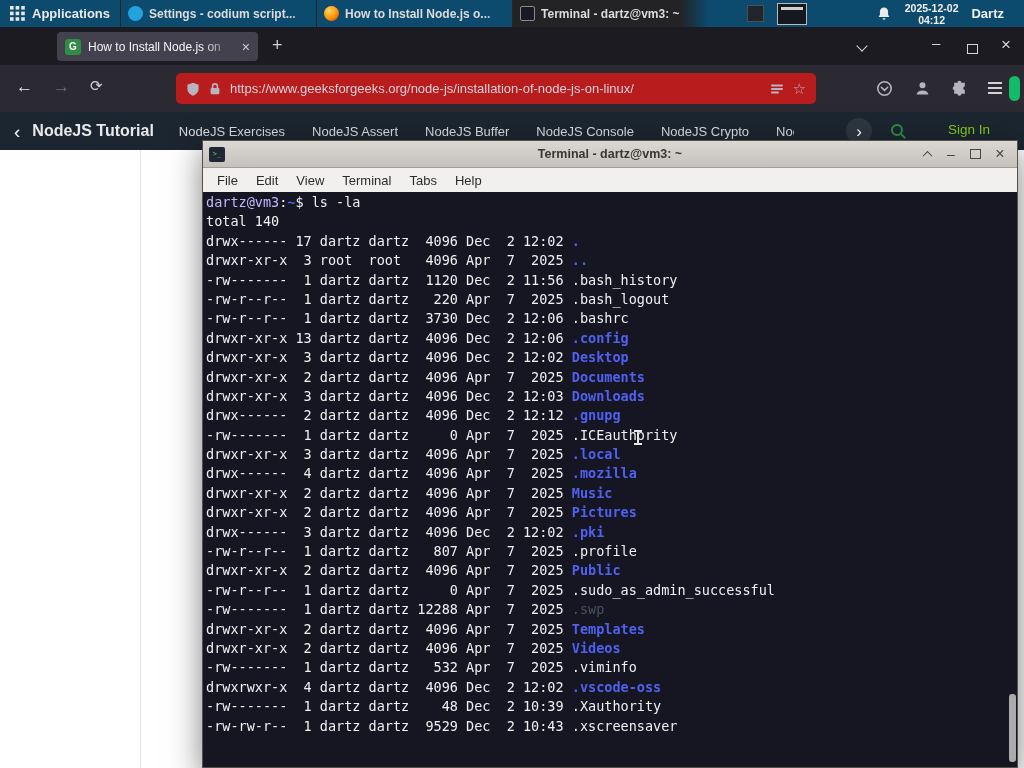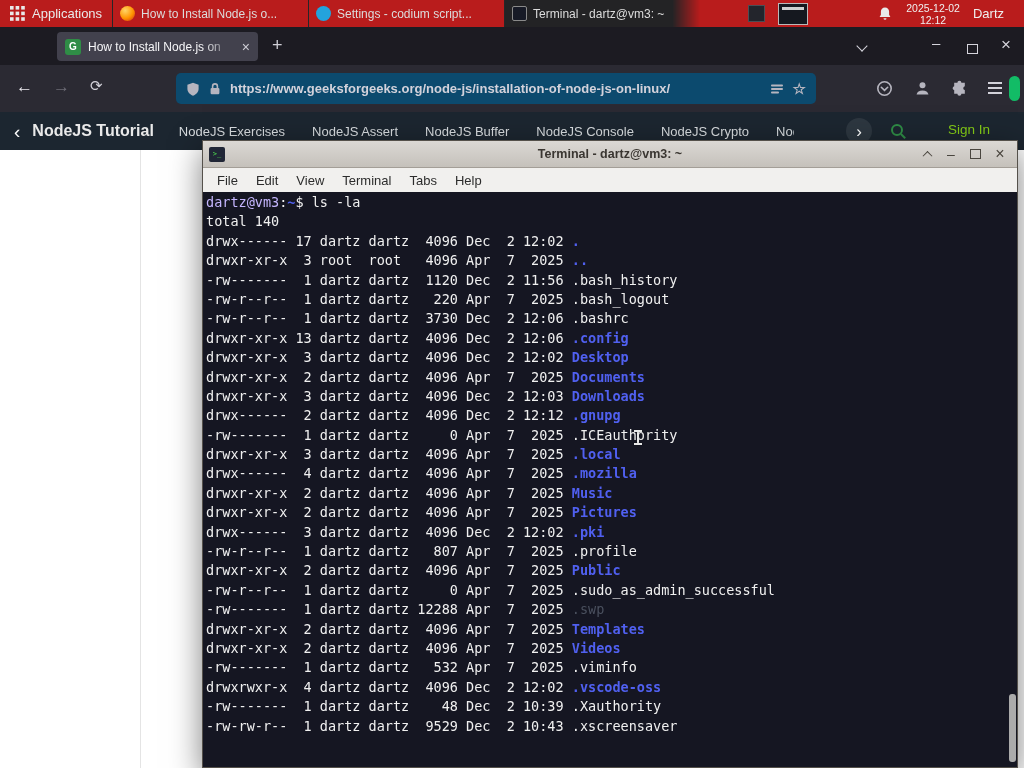--- a/index.html
+++ b/index.html
@@ -1,20 +1,20 @@
 <!DOCTYPE html>
 <html><head>
 <meta charset="utf-8">
 <style>
   html,body{margin:0;padding:0;}
   body{width:1024px;height:768px;overflow:hidden;background:#333;font-family:"Liberation Sans",sans-serif;}
   #screen{position:relative;width:1024px;height:768px;background:#fff;overflow:hidden;}
 
   
-  .panel{position:absolute;left:0;top:0;width:1024px;height:27px;background:#b91c1c;display:flex;align-items:center;color:#e9e9e9;z-index:10;}
+  .panel{position:absolute;left:0;top:0;width:1024px;height:27px;background:#0c4a6e;display:flex;align-items:center;color:#e9e9e9;z-index:10;font-weight:bold;}
   .apps{display:flex;align-items:center;gap:7px;padding:0 10px;height:27px;font-size:13px;cursor:default;}
   .taskbar{display:flex;height:27px;}
   .taskbtn{width:196px;height:27px;display:flex;align-items:center;gap:6px;padding:0 7px;border-left:1px solid #262628;font-size:12px;color:#dcdcdc;overflow:hidden;white-space:nowrap;box-sizing:border-box;-webkit-mask-image:linear-gradient(90deg,#000 86%,transparent);mask-image:linear-gradient(90deg,#000 86%,transparent);}
   .taskbtn.active{background:#232325;}
   .wicon{width:15px;height:15px;flex:0 0 auto;border-radius:3px;}
   .wicon.firefox{border-radius:50%;background:radial-gradient(circle at 35% 30%,#ffd567,#ff9400 55%,#e3560e 80%,#c70f61);}
   .wicon.codium{border-radius:50%;background:#23a3dd;}
   .wicon.terminal{background:#171a26;border:1px solid #8a8a8a;width:13px;height:13px;border-radius:2px;}
   .panel-right{margin-left:auto;display:flex;align-items:center;gap:13px;padding-right:20px;}
   .tray-dark{width:15px;height:15px;background:#23252c;border:1px solid #4c4e55;display:inline-block;}
@@ -40,21 +40,21 @@
   .winmax{position:absolute;left:967px;top:13px;}
   .maxbox{display:inline-block;width:9px;height:8px;border:1.5px solid #d5d4dc;}
   .maxbox.dark{border-color:#4a463f;}
   .winclose{position:absolute;left:1001px;top:8px;color:#d5d4dc;font-size:17px;}
 
   .toolbar{position:relative;height:47px;background:#2b2a33;}
   .navbtn{position:absolute;top:12px;font-size:17px;color:#eceaf0;}
   .navbtn.back{left:16px;}
   .navbtn.fwd{left:53px;color:#6d6c76;}
   .navbtn.reload{left:90px;font-size:15px;color:#d3d2da;}
-  .urlbar{position:absolute;left:176px;top:8px;width:640px;height:31px;background:#0c4a6e;border-radius:5px;display:flex;align-items:center;box-sizing:border-box;padding:0 10px;gap:9px;font-weight:bold;}
+  .urlbar{position:absolute;left:176px;top:8px;width:640px;height:31px;background:#b91c1c;border-radius:5px;display:flex;align-items:center;box-sizing:border-box;padding:0 10px;gap:9px;}
   .url{font-size:13px;color:#d3d2db;white-space:nowrap;overflow:hidden;flex:1;}
   .star{color:#b6b5bf;font-size:15px;}
   .rightico{position:absolute;top:15px;width:17px;height:17px;}
   .pocket{left:876px;}
   .account{left:914px;}
   .puzzle{left:951px;}
   .hamb{position:absolute;left:988px;top:22px;width:14px;height:2px;}
   .hamb i{position:absolute;left:0;top:0;width:14px;height:2px;background:#d3d2da;box-shadow:0 -5px 0 #d3d2da,0 5px 0 #d3d2da;}
   .greenpill{position:absolute;left:1009px;top:11px;width:11px;height:25px;border-radius:6px;background:#12bc66;}
 
@@ -117,44 +117,44 @@
             <rect x="11.2" y="5.6" width="3.6" height="3.6"></rect>
           <rect x="0" y="11.2" width="3.6" height="3.6"></rect>
             <rect x="5.6" y="11.2" width="3.6" height="3.6"></rect>
             <rect x="11.2" y="11.2" width="3.6" height="3.6"></rect>
         </g>
       </svg>
       <span>Applications</span>
     </div>
     <div id="taskbar" class="taskbar">
         <div class="taskbtn">
+          <span class="wicon codium"></span>
+          <span class="ttitle2">Settings - codium script...</span>
+        </div>
+        <div class="taskbtn">
           <span class="wicon firefox"></span>
           <span class="ttitle2">How to Install Node.js o...</span>
-        </div>
-        <div class="taskbtn">
-          <span class="wicon codium"></span>
-          <span class="ttitle2">Settings - codium script...</span>
         </div>
         <div class="taskbtn active">
           <span class="wicon terminal"></span>
           <span class="ttitle2">Terminal - dartz@vm3: ~</span>
         </div>
       </div>
     <div class="panel-right">
       <span class="tray-dark"></span>
       <span class="tray-term">
           <i></i>
         </span>
       <svg class="bell" viewBox="0 0 16 16">
         <path fill="#e9e9e9" d="M8 1.4c-2.5 0-4.1 1.9-4.1 4.2v3.1L2.6 11h10.8l-1.3-2.3V5.6C12.1 3.3 10.5 1.4 8 1.4z"></path>
         <path fill="#e9e9e9" d="M6.5 12.2a1.5 1.5 0 0 0 3 0z"></path>
       </svg>
       <div class="clock">
         <div>2025-12-02</div>
-        <div>12:12</div>
+        <div>04:12</div>
       </div>
       <div class="user">Dartz</div>
     </div>
   </div>
 
   <div class="browser">
     <div class="tabbar">
       <div class="tab">
         <span class="favicon">
             <i>G</i>

